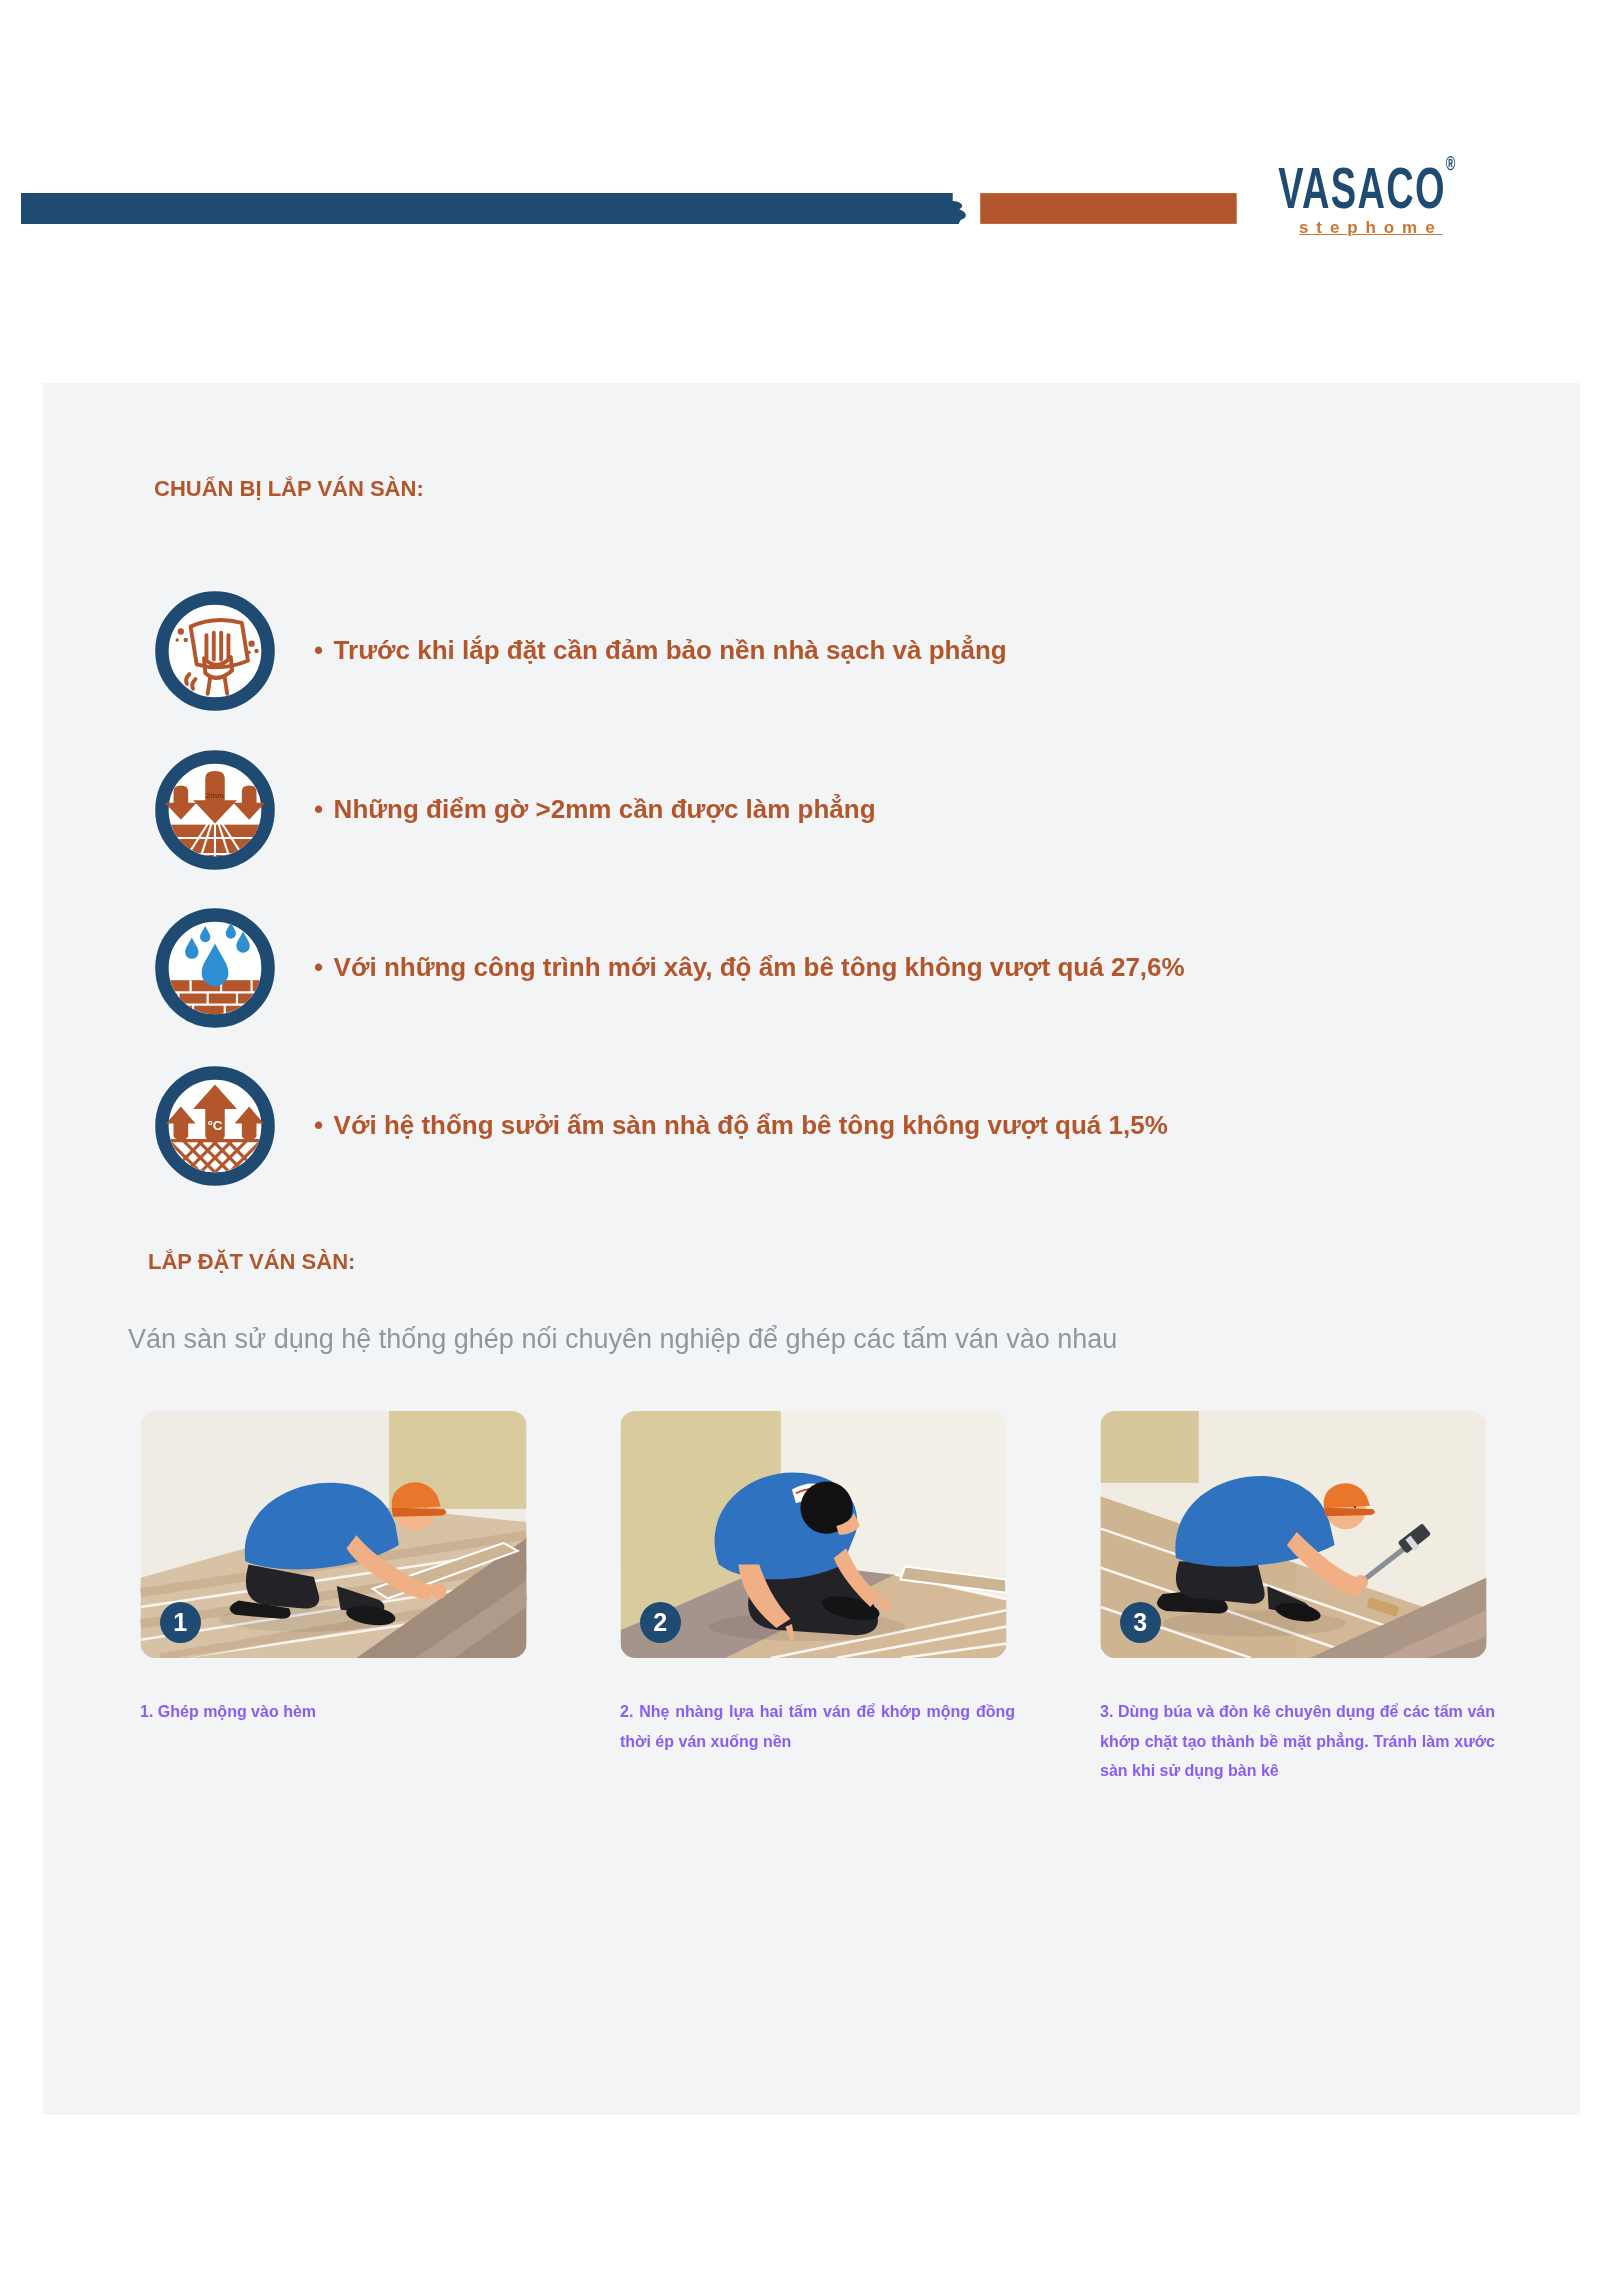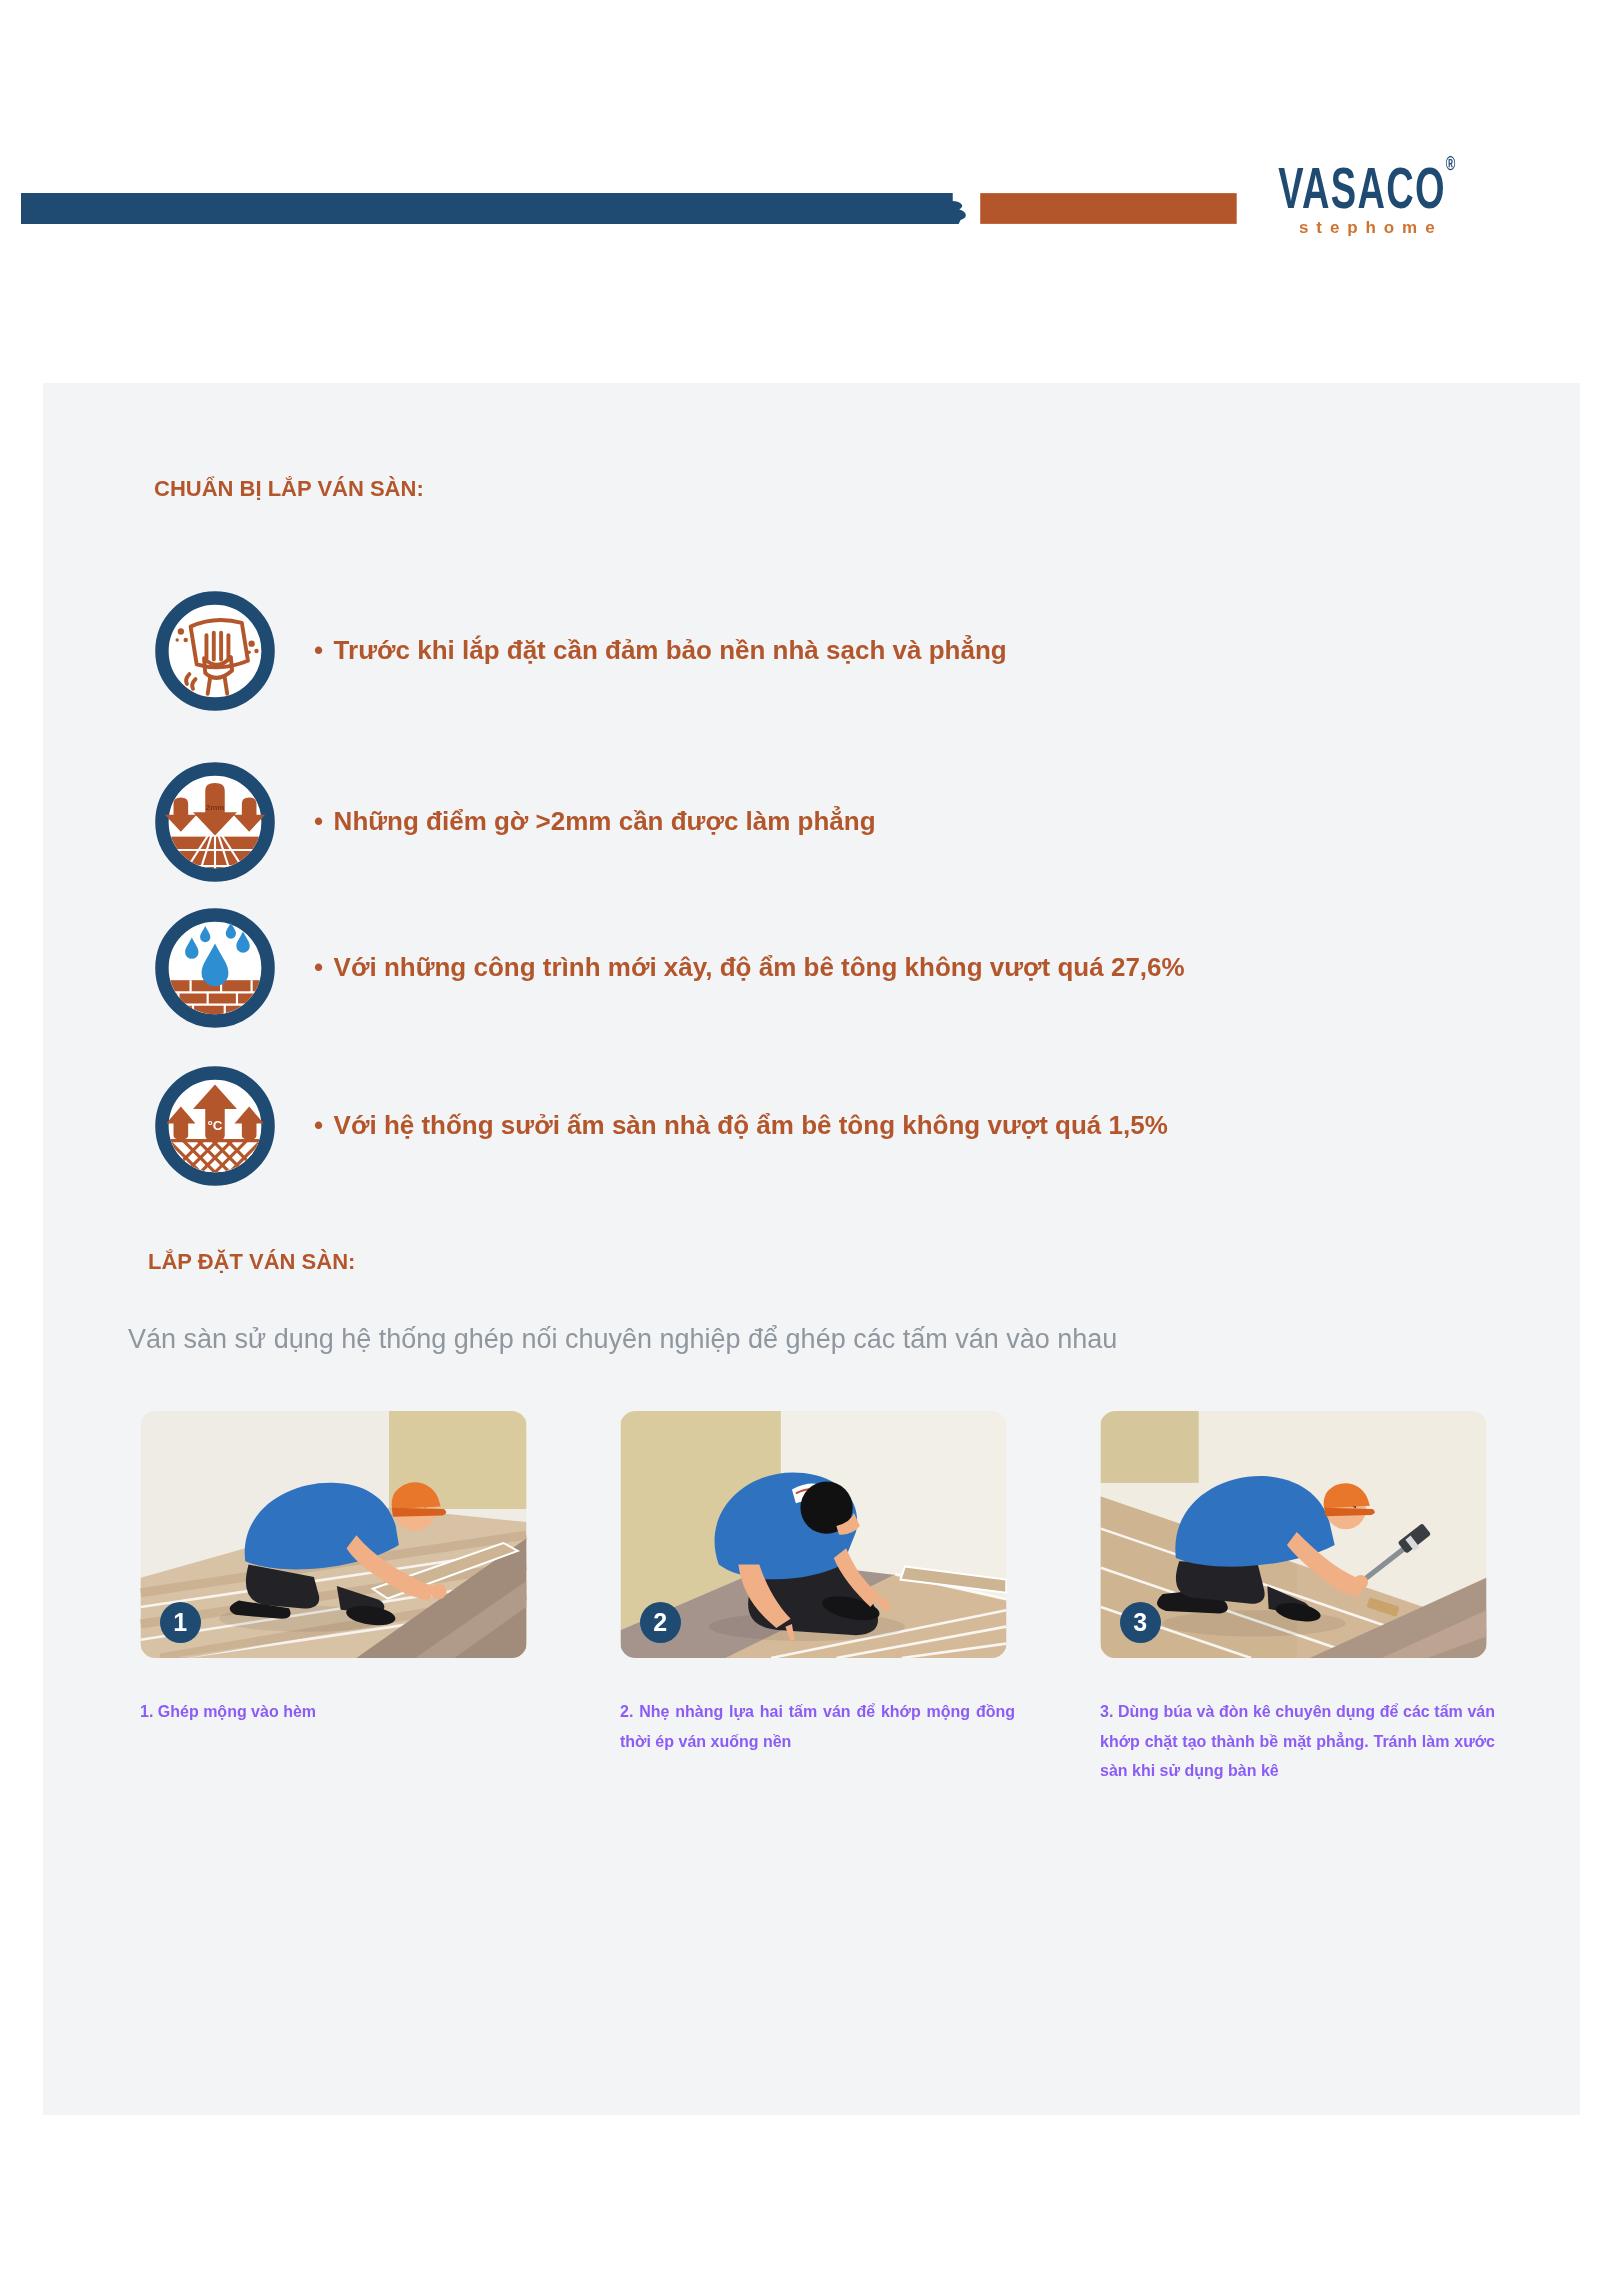--- a/index.html
+++ b/index.html
@@ -5,35 +5,35 @@
   html,body{margin:0;padding:0;background:#ffffff;}
   .page{position:relative;width:1622px;height:2144px;background:#ffffff;overflow:hidden;
         font-family:"Liberation Sans","DejaVu Sans",sans-serif;}
 
   
   .header-bar{position:absolute;left:21px;top:193px;width:1217px;height:31px;}
   .logo{position:absolute;left:1276px;top:152px;width:183px;text-align:center;}
   .logo-word{height:63px;font-weight:bold;font-size:38px;color:#1f4a72;letter-spacing:1.3px;
              transform:scaleY(1.5);transform-origin:50% 0;}
   .logo-word sup{font-size:13px;vertical-align:25px;}
-  .logo-tag{margin-top:2.6px;font-weight:bold;font-size:17px;color:#cf7330;letter-spacing:7.9px;padding-left:6.5px;}
+  .logo-tag{margin-top:2.6px;font-weight:bold;font-size:17px;color:#cf7330;letter-spacing:7.9px;padding-left:6.5px;text-decoration:underline;}
 
   
   .panel{position:absolute;left:43px;top:383px;width:1537px;height:1732px;background:#f3f4f6;}
 
   .h-orange{position:absolute;font-weight:bold;font-size:22px;color:#b4562b;line-height:1.25;white-space:nowrap;}
   .prep-title{left:111px;top:92px;}
   .install-title{left:105px;top:865px;}
   .intro-text{position:absolute;left:85px;top:941px;font-size:27px;color:#8f979e;white-space:nowrap;}
 
   .prep-row{position:absolute;left:111px;height:122px;display:flex;align-items:center;}
   .prep-row .ic{width:122px;height:122px;flex:0 0 auto;}
   .prep-row .txt{margin-left:38px;font-weight:bold;font-size:26px;color:#b4562b;white-space:nowrap;line-height:1.3;}
   .prep-row .dot{font-weight:bold;font-size:26px;color:#b4562b;margin-right:10.5px;}
-  .row0{top:207px;} .row1{top:378px;align-items:center;} .row2{top:524px;} .row3{top:682px;}
+  .row0{top:207px;} .row1{top:366px;align-items:center;} .row2{top:524px;} .row3{top:682px;}
 
   
   .steps{position:absolute;left:97px;top:1028px;display:flex;gap:93px;}
   .step{width:387px;position:relative;}
   .step .pic{width:387px;height:247px;border-radius:15.7px;overflow:hidden;position:relative;}
   .step .pic svg{display:block;}
   .badge{position:absolute;left:19.6px;top:191px;width:41px;height:41px;border-radius:50%;
          background:#1f4a72;color:#ffffff;font-weight:bold;font-size:25px;
          display:flex;align-items:center;justify-content:center;}
   .caption{margin-top:39px;font-weight:bold;font-size:16px;color:#8b5cf6;line-height:1.85;width:395px;}

